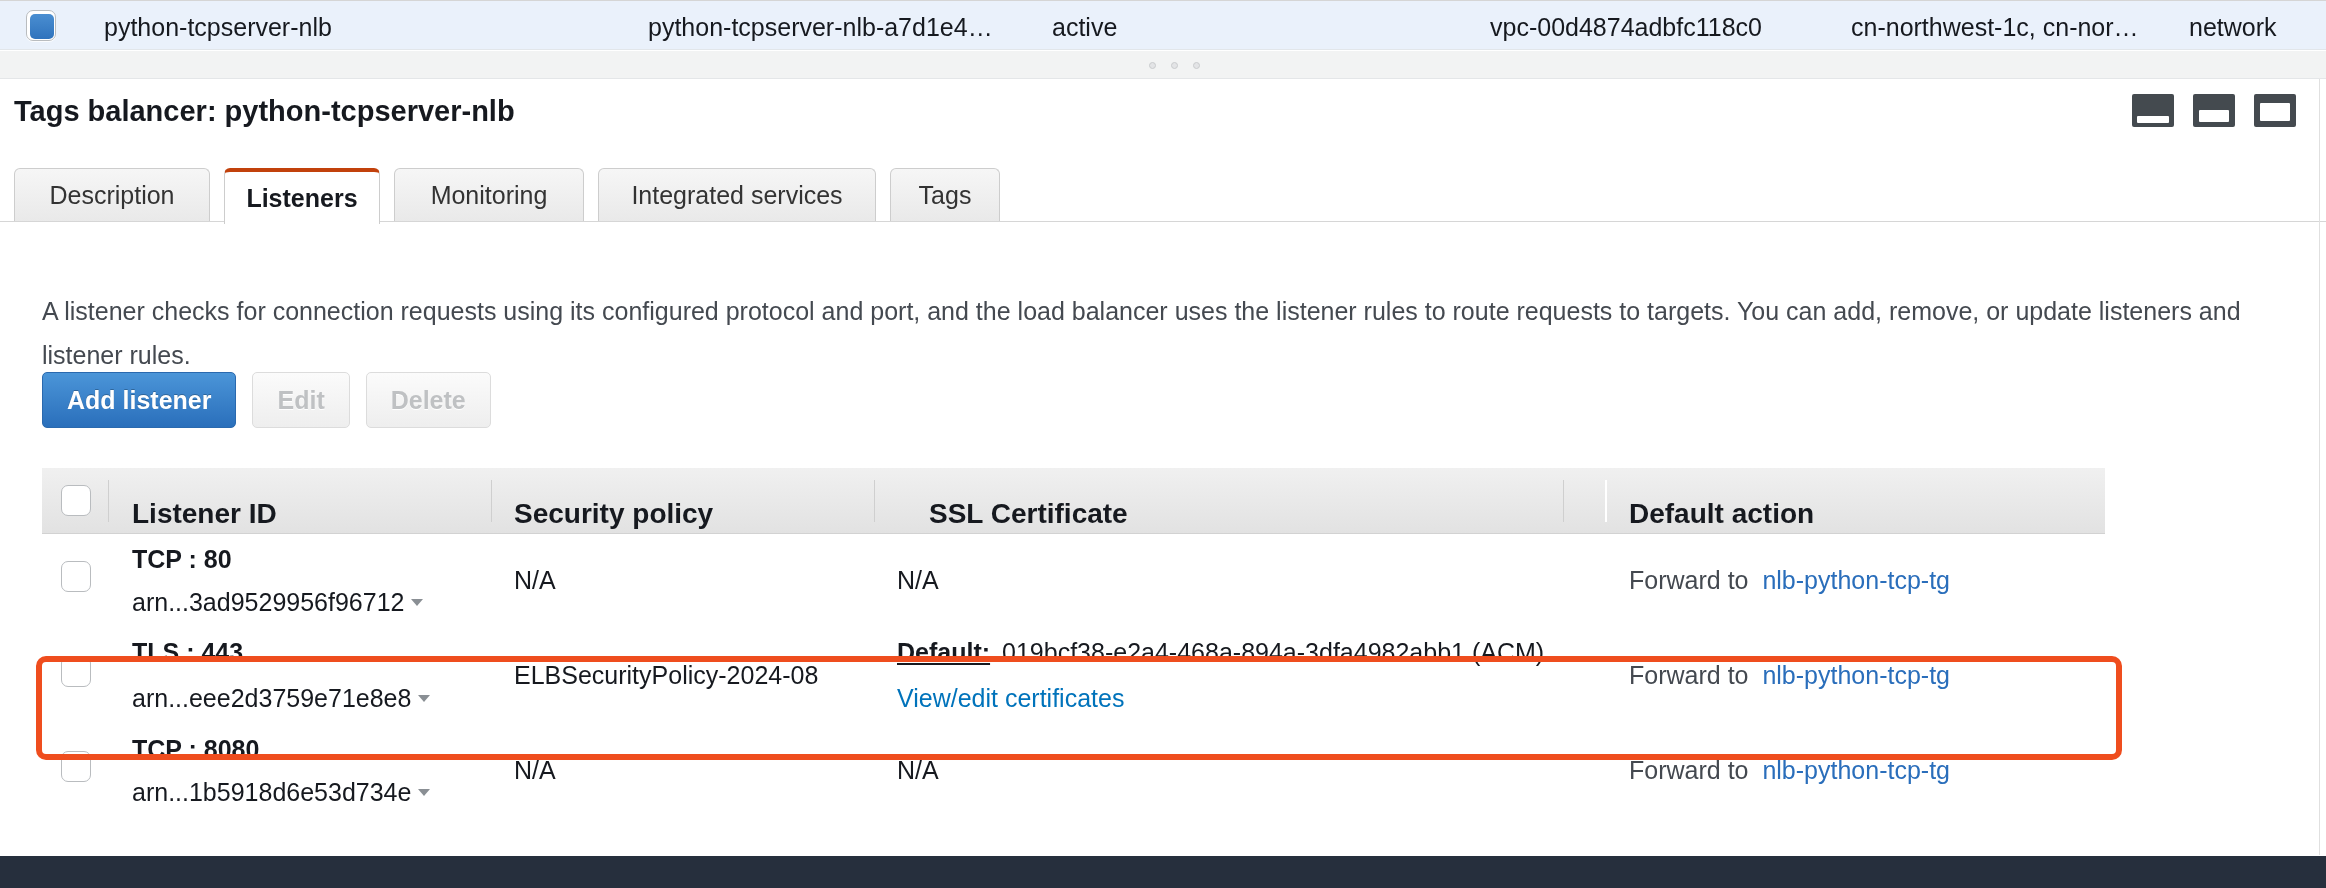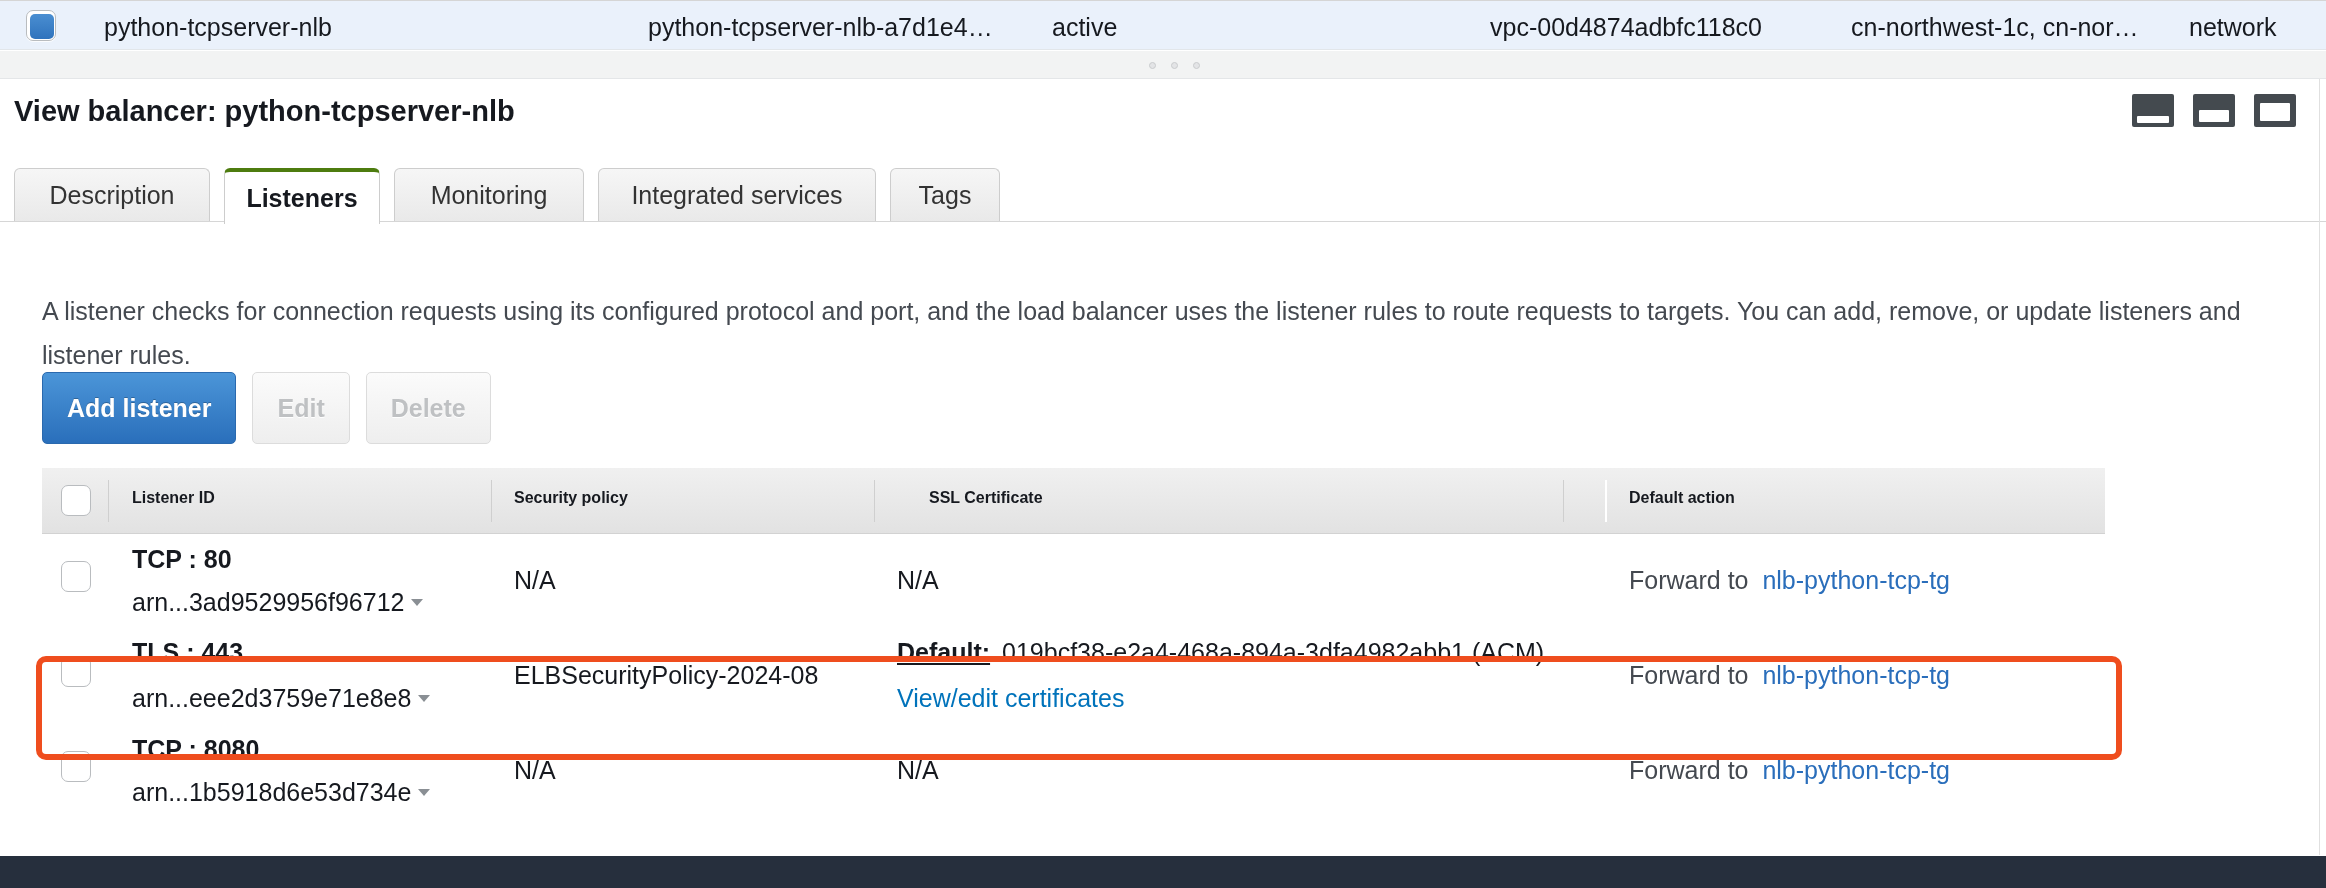--- a/index.html
+++ b/index.html
@@ -139,21 +139,21 @@
     display: flex;
     align-items: center;
     justify-content: center;
     font-size: 25px;
     color: #333333;
     cursor: pointer;
     white-space: nowrap;
   }
   .tab.active {
     background: #ffffff;
-    border-top: 4px solid #4d7c0f;
+    border-top: 4px solid #c2410c;
     color: #16191f;
     font-weight: bold;
     z-index: 3;
     height: 56px;
   }
   .tab-bottom-rule {
     position: absolute;
     left: 0; top: 221px;
     width: 2326px; height: 1px;
     background: #d6d6d6;
@@ -178,21 +178,21 @@
   }
 
   
   .btn-row {
     position: absolute;
     left: 42px; top: 372px;
     display: flex;
     gap: 16px;
   }
   .btn {
-    height: 72px;
+    height: 56px;
     padding: 0 24px;
     border-radius: 5px;
     font-size: 25px;
     font-weight: bold;
     display: flex;
     align-items: center;
     justify-content: center;
     white-space: nowrap;
     cursor: pointer;
   }
@@ -217,22 +217,22 @@
     width: 2063px;
   }
   .thead {
     position: relative;
     height: 66px;
     background: linear-gradient(#f0f0f0, #e2e2e2);
     border-bottom: 1px solid #d2d2d2;
   }
   .th {
     position: absolute;
-    top: 21px;
-    font-size: 16px;
+    top: 30px;
+    font-size: 28px;
     font-weight: bold;
     color: #16191f;
     white-space: nowrap;
   }
   .th-divider {
     position: absolute;
     top: 12px;
     width: 1px; height: 42px;
     background: #cfcfcf;
   }
@@ -327,21 +327,21 @@
     </div>
   </div>
 
   <div class="splitter">
     <span class="grip g1"></span>
     <span class="grip g2"></span>
     <span class="grip g3"></span>
   </div>
 
   <div class="detail-header">
-    <div class="detail-title">View balancer: python-tcpserver-nlb</div>
+    <div class="detail-title">Tags balancer: python-tcpserver-nlb</div>
     <div class="panel-icons">
       <div class="panel-icon sz-s">
           <i></i>
         </div>
       <div class="panel-icon sz-m">
           <i></i>
         </div>
       <div class="panel-icon sz-l">
           <i></i>
         </div>

